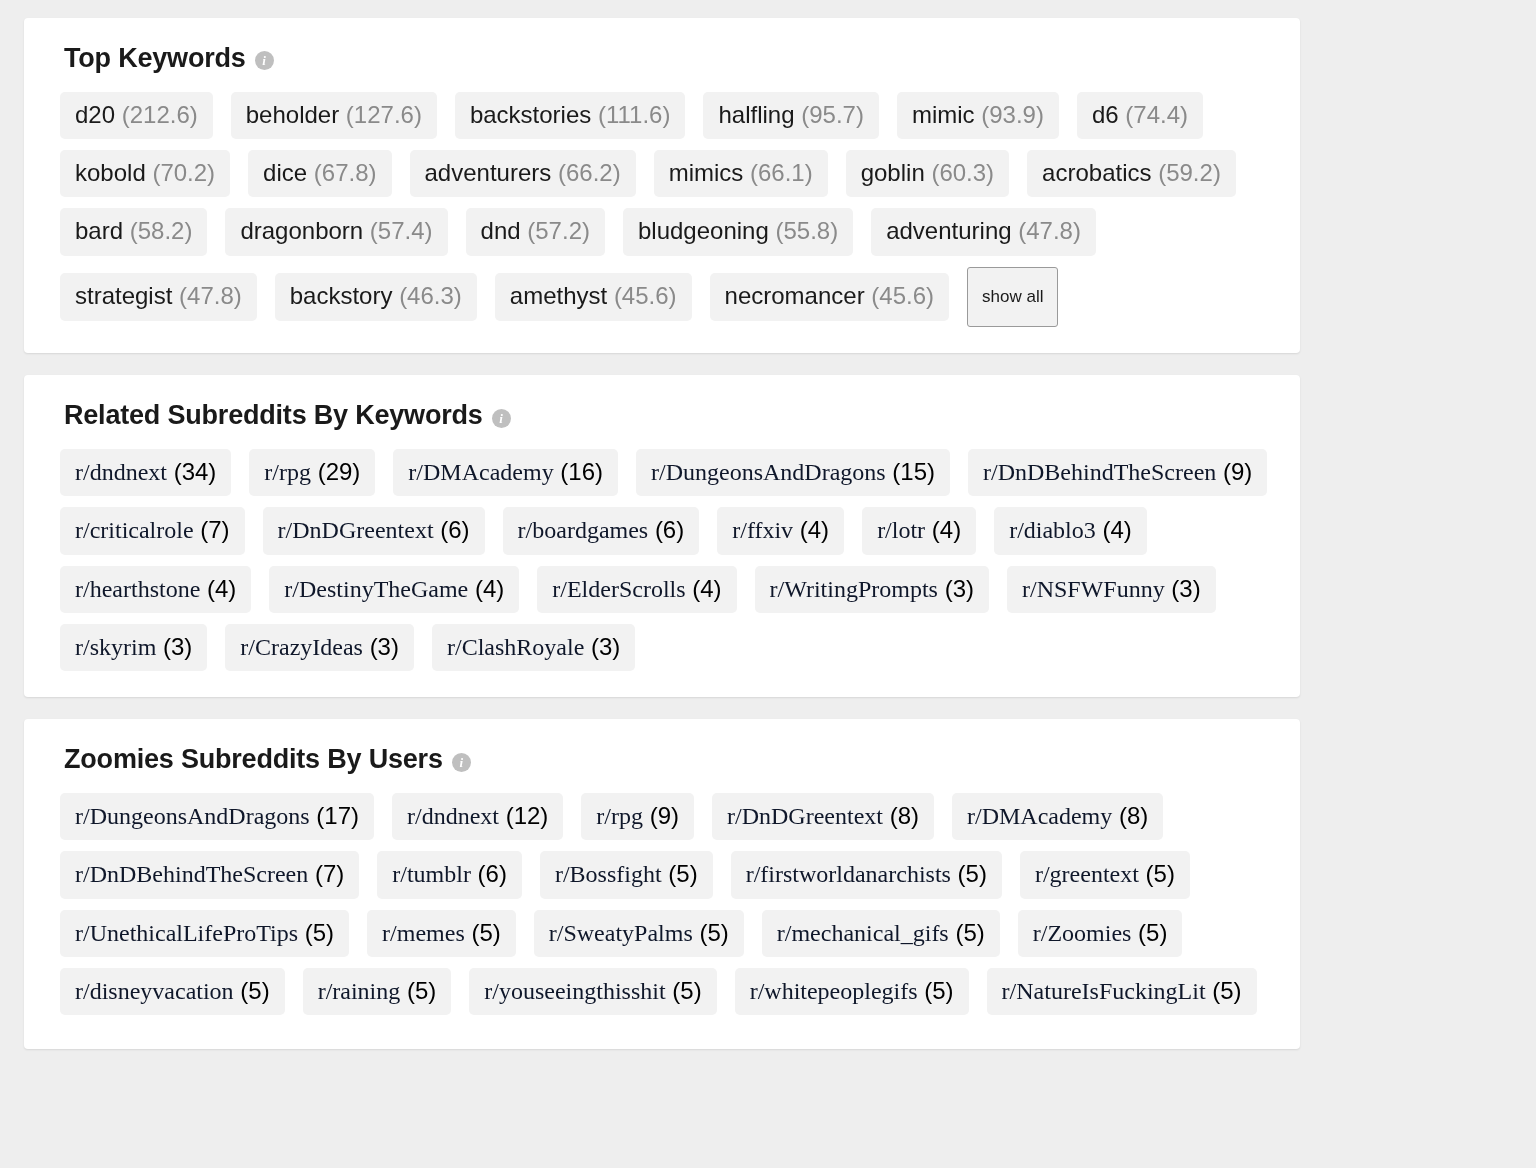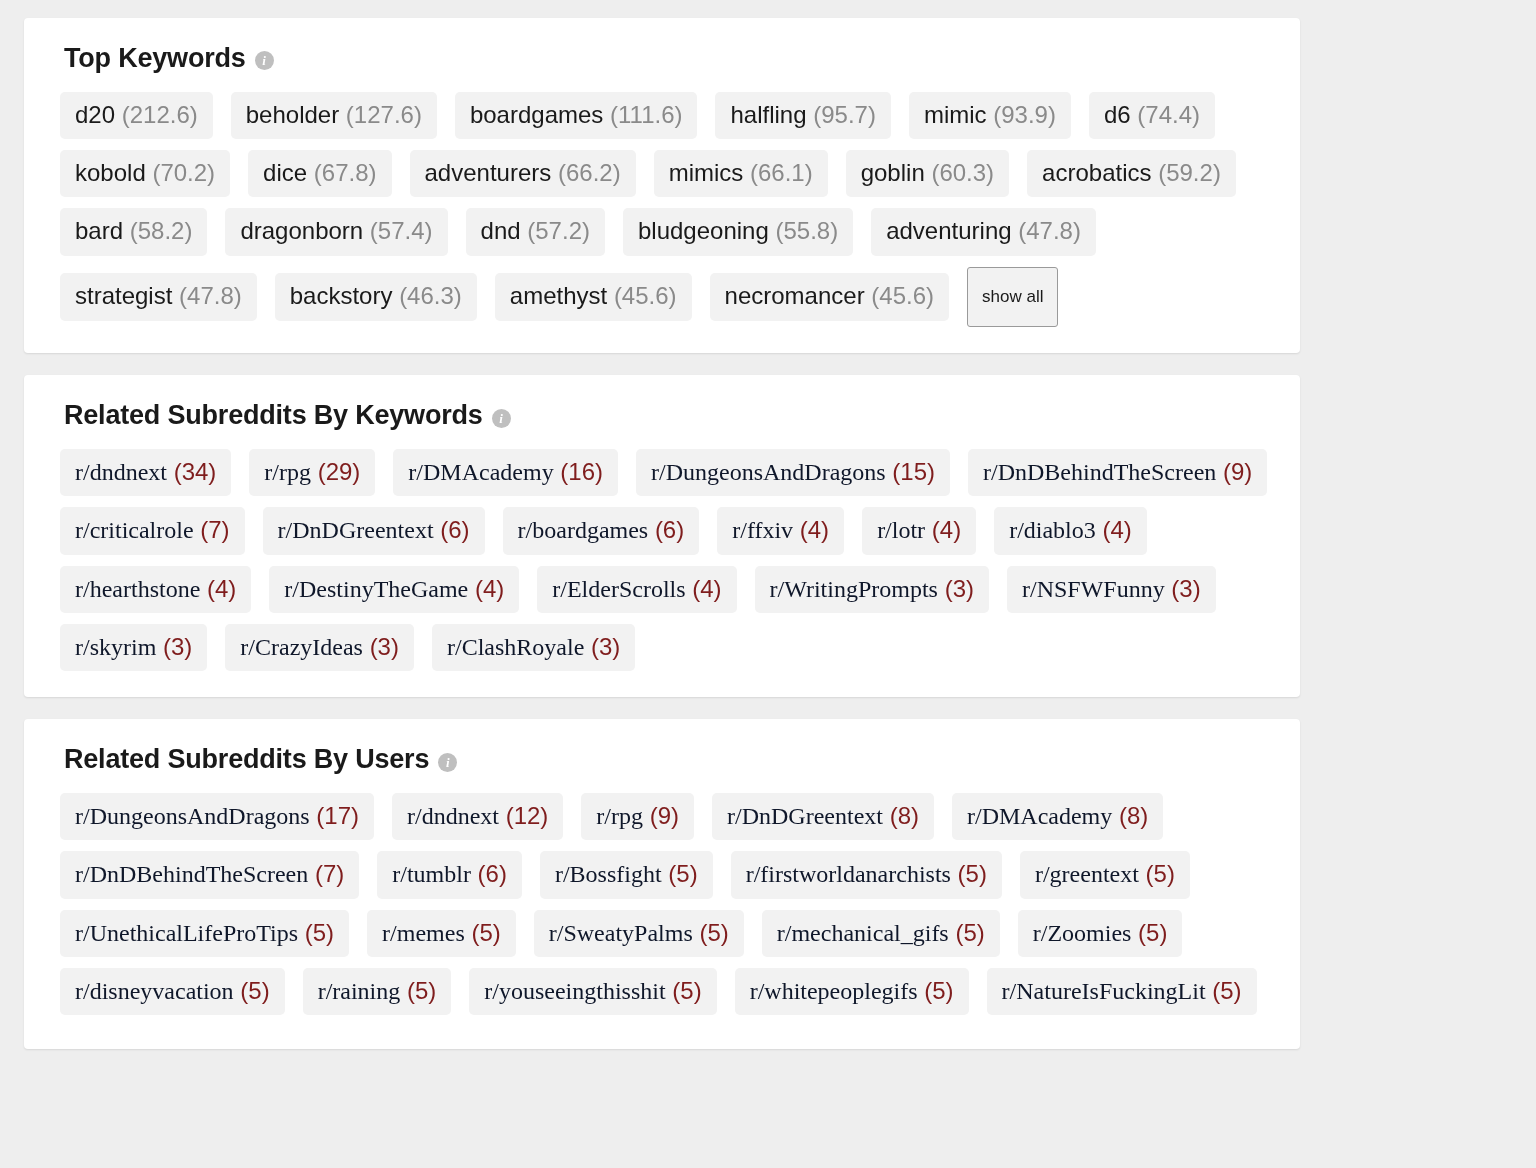--- a/index.html
+++ b/index.html
@@ -70,21 +70,21 @@
     color: #1a1a1a;
   }
   .chip .count {
     color: #8a8a8a;
   }
   .chip.link .name {
     color: #0f172a;
     font-family: Liberation Serif, serif;
   }
   .chip.link .count {
-    color: #7f1d1d;
+    color: #000000;
   }
   .show-all {
     background: #f2f2f2;
     border: 1px solid #9a9a9a;
     border-radius: 3px;
     padding: 20px 14px;
     font-size: 17px;
     color: #1a1a1a;
     line-height: 1.1;
     cursor: pointer;
@@ -98,21 +98,21 @@
 <div class="page">
   <div id="cards-root">
       <div class="card">
         <div class="card-header">
           <div class="card-title">Top Keywords</div>
           <span class="info-icon">i</span>
         </div>
         <div class="chips">
           <span class="chip"><span class="name">d20</span> <span class="count">(212.6)</span></span>
           <span class="chip"><span class="name">beholder</span> <span class="count">(127.6)</span></span>
-          <span class="chip"><span class="name">boardgames</span> <span class="count">(111.6)</span></span>
+          <span class="chip"><span class="name">backstories</span> <span class="count">(111.6)</span></span>
           <span class="chip"><span class="name">halfling</span> <span class="count">(95.7)</span></span>
           <span class="chip"><span class="name">mimic</span> <span class="count">(93.9)</span></span>
           <span class="chip"><span class="name">d6</span> <span class="count">(74.4)</span></span>
           <span class="chip"><span class="name">kobold</span> <span class="count">(70.2)</span></span>
           <span class="chip"><span class="name">dice</span> <span class="count">(67.8)</span></span>
           <span class="chip"><span class="name">adventurers</span> <span class="count">(66.2)</span></span>
           <span class="chip"><span class="name">mimics</span> <span class="count">(66.1)</span></span>
           <span class="chip"><span class="name">goblin</span> <span class="count">(60.3)</span></span>
           <span class="chip"><span class="name">acrobatics</span> <span class="count">(59.2)</span></span>
           <span class="chip"><span class="name">bard</span> <span class="count">(58.2)</span></span>
@@ -149,21 +149,21 @@
           <span class="chip link"><span class="name">r/ElderScrolls</span> <span class="count">(4)</span></span>
           <span class="chip link"><span class="name">r/WritingPrompts</span> <span class="count">(3)</span></span>
           <span class="chip link"><span class="name">r/NSFWFunny</span> <span class="count">(3)</span></span>
           <span class="chip link"><span class="name">r/skyrim</span> <span class="count">(3)</span></span>
           <span class="chip link"><span class="name">r/CrazyIdeas</span> <span class="count">(3)</span></span>
           <span class="chip link"><span class="name">r/ClashRoyale</span> <span class="count">(3)</span></span>
         </div>
       </div>
       <div class="card card-users">
         <div class="card-header">
-          <div class="card-title">Related Subreddits By Users</div>
+          <div class="card-title">Zoomies Subreddits By Users</div>
           <span class="info-icon">i</span>
         </div>
         <div class="chips">
           <span class="chip link"><span class="name">r/DungeonsAndDragons</span> <span class="count">(17)</span></span>
           <span class="chip link"><span class="name">r/dndnext</span> <span class="count">(12)</span></span>
           <span class="chip link"><span class="name">r/rpg</span> <span class="count">(9)</span></span>
           <span class="chip link"><span class="name">r/DnDGreentext</span> <span class="count">(8)</span></span>
           <span class="chip link"><span class="name">r/DMAcademy</span> <span class="count">(8)</span></span>
           <span class="chip link"><span class="name">r/DnDBehindTheScreen</span> <span class="count">(7)</span></span>
           <span class="chip link"><span class="name">r/tumblr</span> <span class="count">(6)</span></span>

